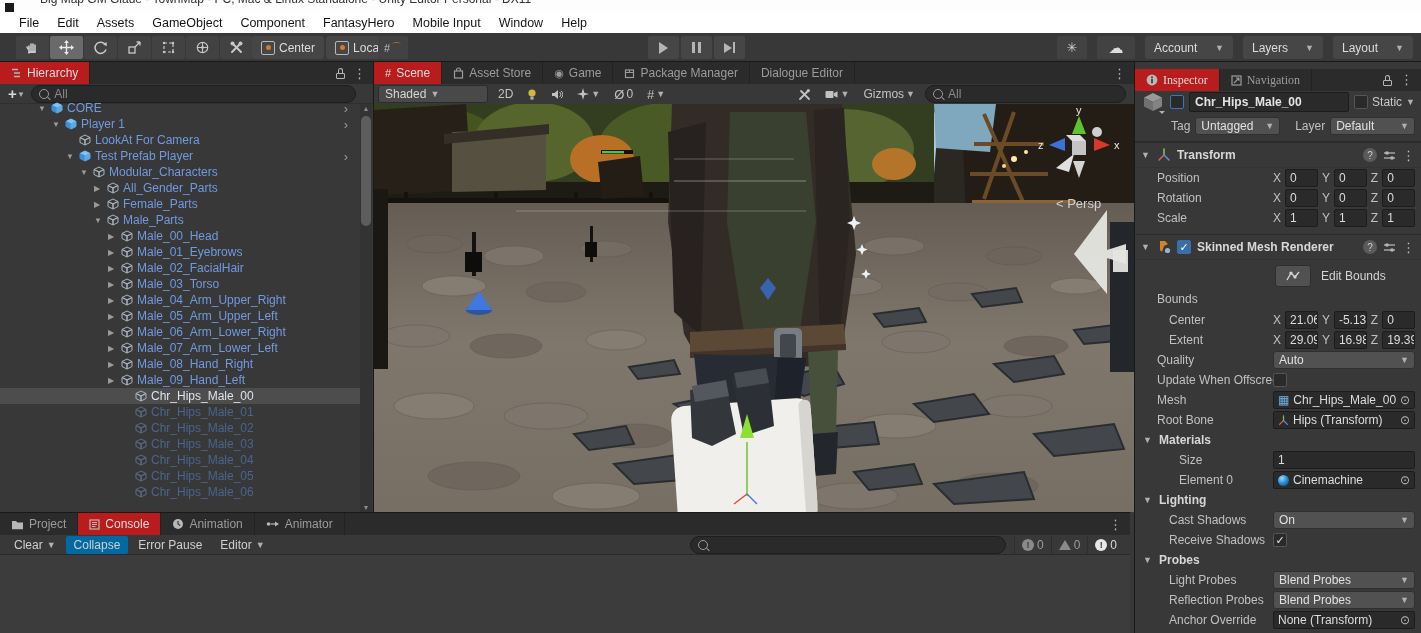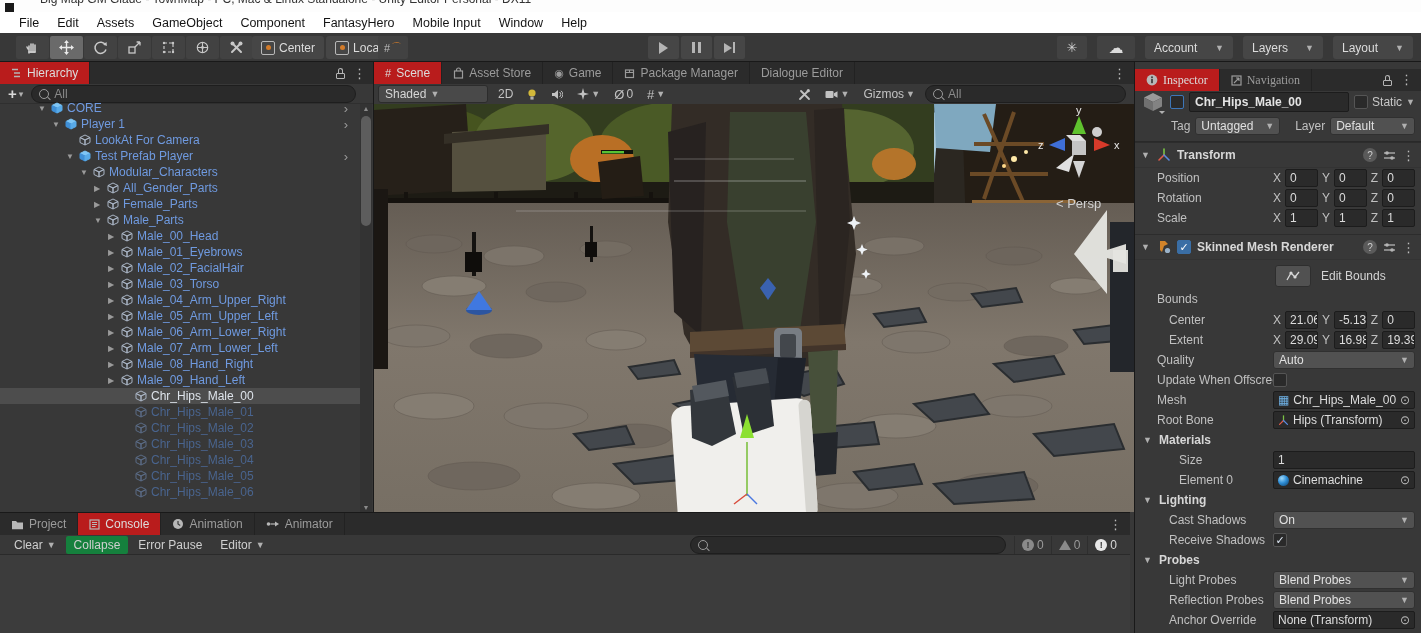--- a/index.html
+++ b/index.html
@@ -126,21 +126,21 @@
   .plain-lbl-row{height:18px;display:flex;padding-left:22px;color:#c0c0c0;}
   .mesh-grid{color:#6fb3e8;font-size:12px;}
   .mat-sphere{width:11px;height:11px;border-radius:50%;background:radial-gradient(circle at 35% 30%,#9fd8f8 0%,#2f8fd8 45%,#0d3a60 100%);flex:none;}
   .axis-ico line{stroke-width:1.6;stroke-linecap:round;}
 
   
   .bottompanel{left:0;top:512px;width:1130px;height:121px;background:#3a3a3a;border-top:1px solid #191919;box-sizing:border-box;}
   .bot-tabbar{left:0;top:0;width:1130px;}
   .console-toolbar{position:absolute;left:0;top:22px;width:1130px;height:20px;background:#383838;border-bottom:1px solid #2a2a2a;display:flex;align-items:center;padding:0 6px;gap:2px;box-sizing:border-box;}
   .cbtn{background:none;border:none;color:#cfcfcf;font-size:12px;height:18px;display:flex;align-items:center;gap:4px;padding:0 8px;cursor:pointer;font-family:inherit;border-radius:2px;}
-  .cbtn.toggled{background:#15803d;}
+  .cbtn.toggled{background:#0369a1;}
   .console-toolbar .csearch{margin-left:auto;width:300px;}
   .badges{display:flex;align-items:center;margin-left:6px;}
   .badge{display:flex;align-items:center;gap:3px;padding:0 7px;height:18px;border-left:1px solid #2e2e2e;color:#9a9a9a;cursor:pointer;}
   .b-ico{width:12px;height:12px;border-radius:50%;background:#8a8a8a;color:#383838;font-size:9px;font-weight:bold;display:flex;align-items:center;justify-content:center;}
   .b-ico.white{background:#e8e8e8;}
   .warn-ico{width:0;height:0;border-left:6px solid transparent;border-right:6px solid transparent;border-bottom:10px solid #8a8a8a;position:relative;}
   .console-content{position:absolute;left:0;top:42px;width:1130px;height:79px;background:#3c3c3c;}
 
   .ico-txt{font-size:11px;color:inherit;}
 </style>

